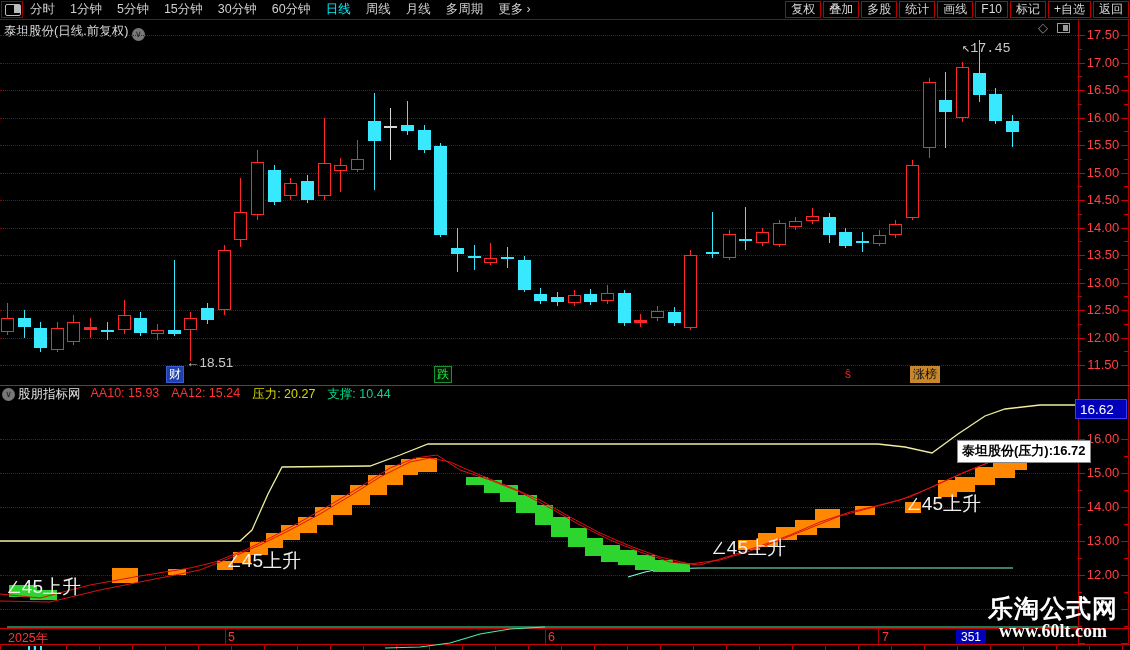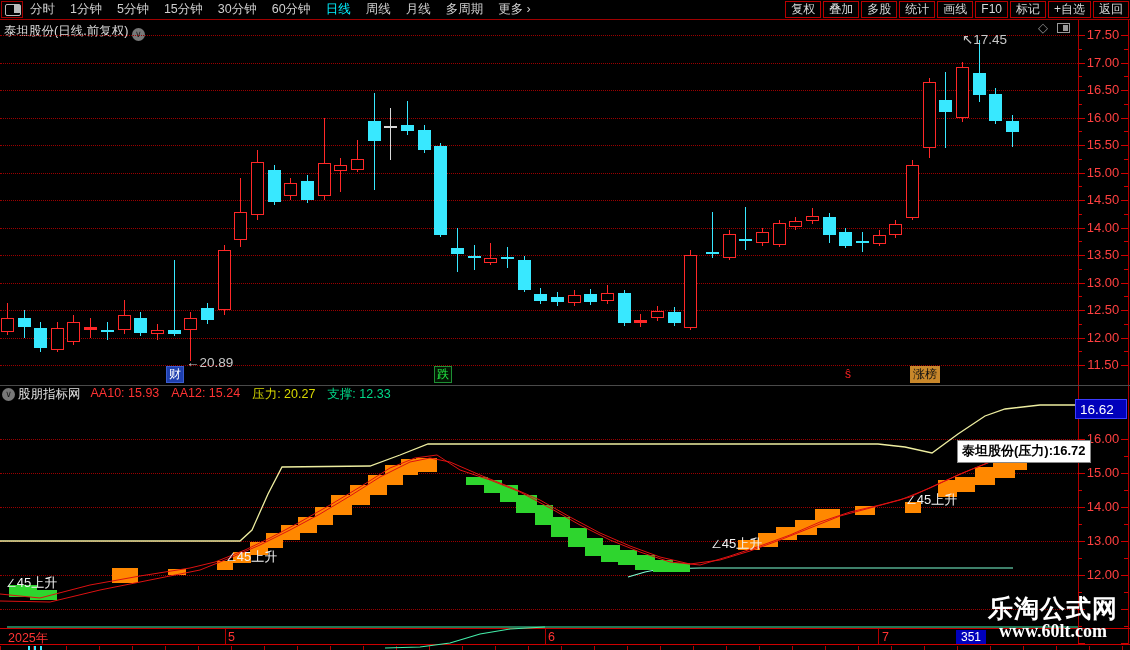--- a/index.html
+++ b/index.html
@@ -32,21 +32,21 @@
   #diamond-icon{position:absolute;left:1038px;top:0px;color:#909090;font-size:13px;}
   #win-icon{position:absolute;left:1057px;top:3px;width:13px;height:10px;border:1px solid #999;box-sizing:border-box;}
   #win-icon i{position:absolute;right:1px;top:1px;width:5px;height:6px;background:#999;}
   
   #ind-header{position:absolute;left:0;top:385px;width:1130px;height:17px;border-top:1px solid #4a4a4a;
               display:flex;align-items:center;font-size:12.5px;box-sizing:border-box;}
   #ind-header .nm{color:#e0e0e0;margin:0 10px 0 3px;}
   #ind-header .v{margin-right:12px;white-space:nowrap;}
   #ind{position:absolute;left:0;top:402px;width:1130px;height:248px;}
   #ind svg{position:absolute;left:0;top:0;z-index:4;}
-  .lab45{position:absolute;color:#f0f0f0;font-size:13px;z-index:6;white-space:nowrap;}
+  .lab45{position:absolute;color:#f0f0f0;font-size:19px;z-index:6;white-space:nowrap;}
   #ind-badge{position:absolute;left:1075px;top:399px;width:52px;height:20px;background:#0000bb;border:1px solid #3c3cff;
              color:#fff;font-size:13.5px;line-height:19px;padding-left:4px;box-sizing:border-box;z-index:8;}
   #tooltip{position:absolute;left:957px;top:440px;height:21px;background:#fff;border:1px solid #888;color:#000;
            font-size:13px;line-height:20px;padding:0 4px;white-space:nowrap;z-index:9;font-weight:600;}
   
   #date-axis{position:absolute;left:0;top:628px;width:1130px;height:17px;border-top:1px solid #cc0000;
              border-bottom:1px solid #cc0000;box-sizing:border-box;}
   .dlab{position:absolute;top:1px;color:#ff3333;font-size:12.5px;}
   .ddiv{position:absolute;top:0;width:1px;height:15px;background:#b00000;}
   #date-badge{position:absolute;left:956px;top:1px;width:30px;height:14px;background:#0000bb;color:#fff;
@@ -295,22 +295,22 @@
         <div class="cn" style="left: 939px; top: 80px; width: 13px; height: 12px; box-sizing: border-box; background: rgb(56, 232, 255);"></div>
         <div class="cn" style="left: 962px; top: 42px; width: 1px; height: 60px; background: rgb(255, 40, 40);"></div>
         <div class="cn" style="left: 956px; top: 47px; width: 13px; height: 51px; box-sizing: border-box; border: 1px solid rgb(255, 40, 40); background: rgb(0, 0, 0);"></div>
         <div class="cn" style="left: 979px; top: 20px; width: 1px; height: 62px; background: rgb(56, 232, 255);"></div>
         <div class="cn" style="left: 973px; top: 53px; width: 13px; height: 22px; box-sizing: border-box; background: rgb(56, 232, 255);"></div>
         <div class="cn" style="left: 995px; top: 68px; width: 1px; height: 36px; background: rgb(56, 232, 255);"></div>
         <div class="cn" style="left: 989px; top: 74px; width: 13px; height: 27px; box-sizing: border-box; background: rgb(56, 232, 255);"></div>
         <div class="cn" style="left: 1012px; top: 95px; width: 1px; height: 32px; background: rgb(56, 232, 255);"></div>
         <div class="cn" style="left: 1006px; top: 101px; width: 13px; height: 11px; box-sizing: border-box; background: rgb(56, 232, 255);"></div>
       </div>
-    <div id="ann-low" class="ann" style="left:186px;top:335px;">←20.89</div>
-    <div id="ann-high" class="ann" style="left:962px;top:11px;">↖17.45</div>
+    <div id="ann-low" class="ann" style="left:186px;top:335px;">←18.51</div>
+    <div id="ann-high" class="ann" style="left:962px;top:19px;font-family:Liberation Mono, monospace;">↖17.45</div>
     <div id="markers">
         <div class="mark" style="left: 166px; top: 346px; background: rgb(30, 63, 174); color: rgb(255, 255, 255); border: 1px solid rgb(58, 92, 208);">财</div>
         <div class="mark" style="left: 434px; top: 346px; background: rgb(4, 21, 4); color: rgb(34, 238, 68); border: 1px solid rgb(29, 143, 51);">跌</div>
         <div class="mark" style="left: 842px; top: 346px; background: transparent; color: rgb(255, 34, 34); border: 1px solid transparent;">ŝ</div>
         <div class="mark" style="left: 910px; top: 346px; background: rgb(200, 135, 42); color: rgb(17, 17, 17); border: 1px solid rgb(200, 135, 42);">涨榜</div>
       </div>
     <div id="diamond-icon">◇</div>
     <div id="win-icon">
         <i></i>
       </div>
@@ -319,21 +319,21 @@
   <div id="vax1"></div>
   <div id="vax2"></div>
 
   <div id="ind-header">
     <span class="circ" style="margin-left:2px">∨</span>
     <span class="nm">股朋指标网</span>
     <span id="ind-values" style="display:flex">
         <span class="v" style="color: rgb(255, 51, 51);">AA10: 15.93</span>
         <span class="v" style="color: rgb(255, 51, 51);">AA12: 15.24</span>
         <span class="v" style="color: rgb(216, 216, 0);">压力: 20.27</span>
-        <span class="v" style="color: rgb(0, 216, 136);">支撑: 12.33</span>
+        <span class="v" style="color: rgb(0, 216, 136);">支撑: 10.44</span>
       </span>
   </div>
 
   <div id="ind">
       <div class="gl" style="top: 37px;"></div>
       <div class="gl" style="top: 71px;"></div>
       <div class="gl" style="top: 105px;"></div>
       <div class="gl" style="top: 139px;"></div>
       <div class="gl" style="top: 173px;"></div>
       <div class="gl" style="top: 207px;"></div>

